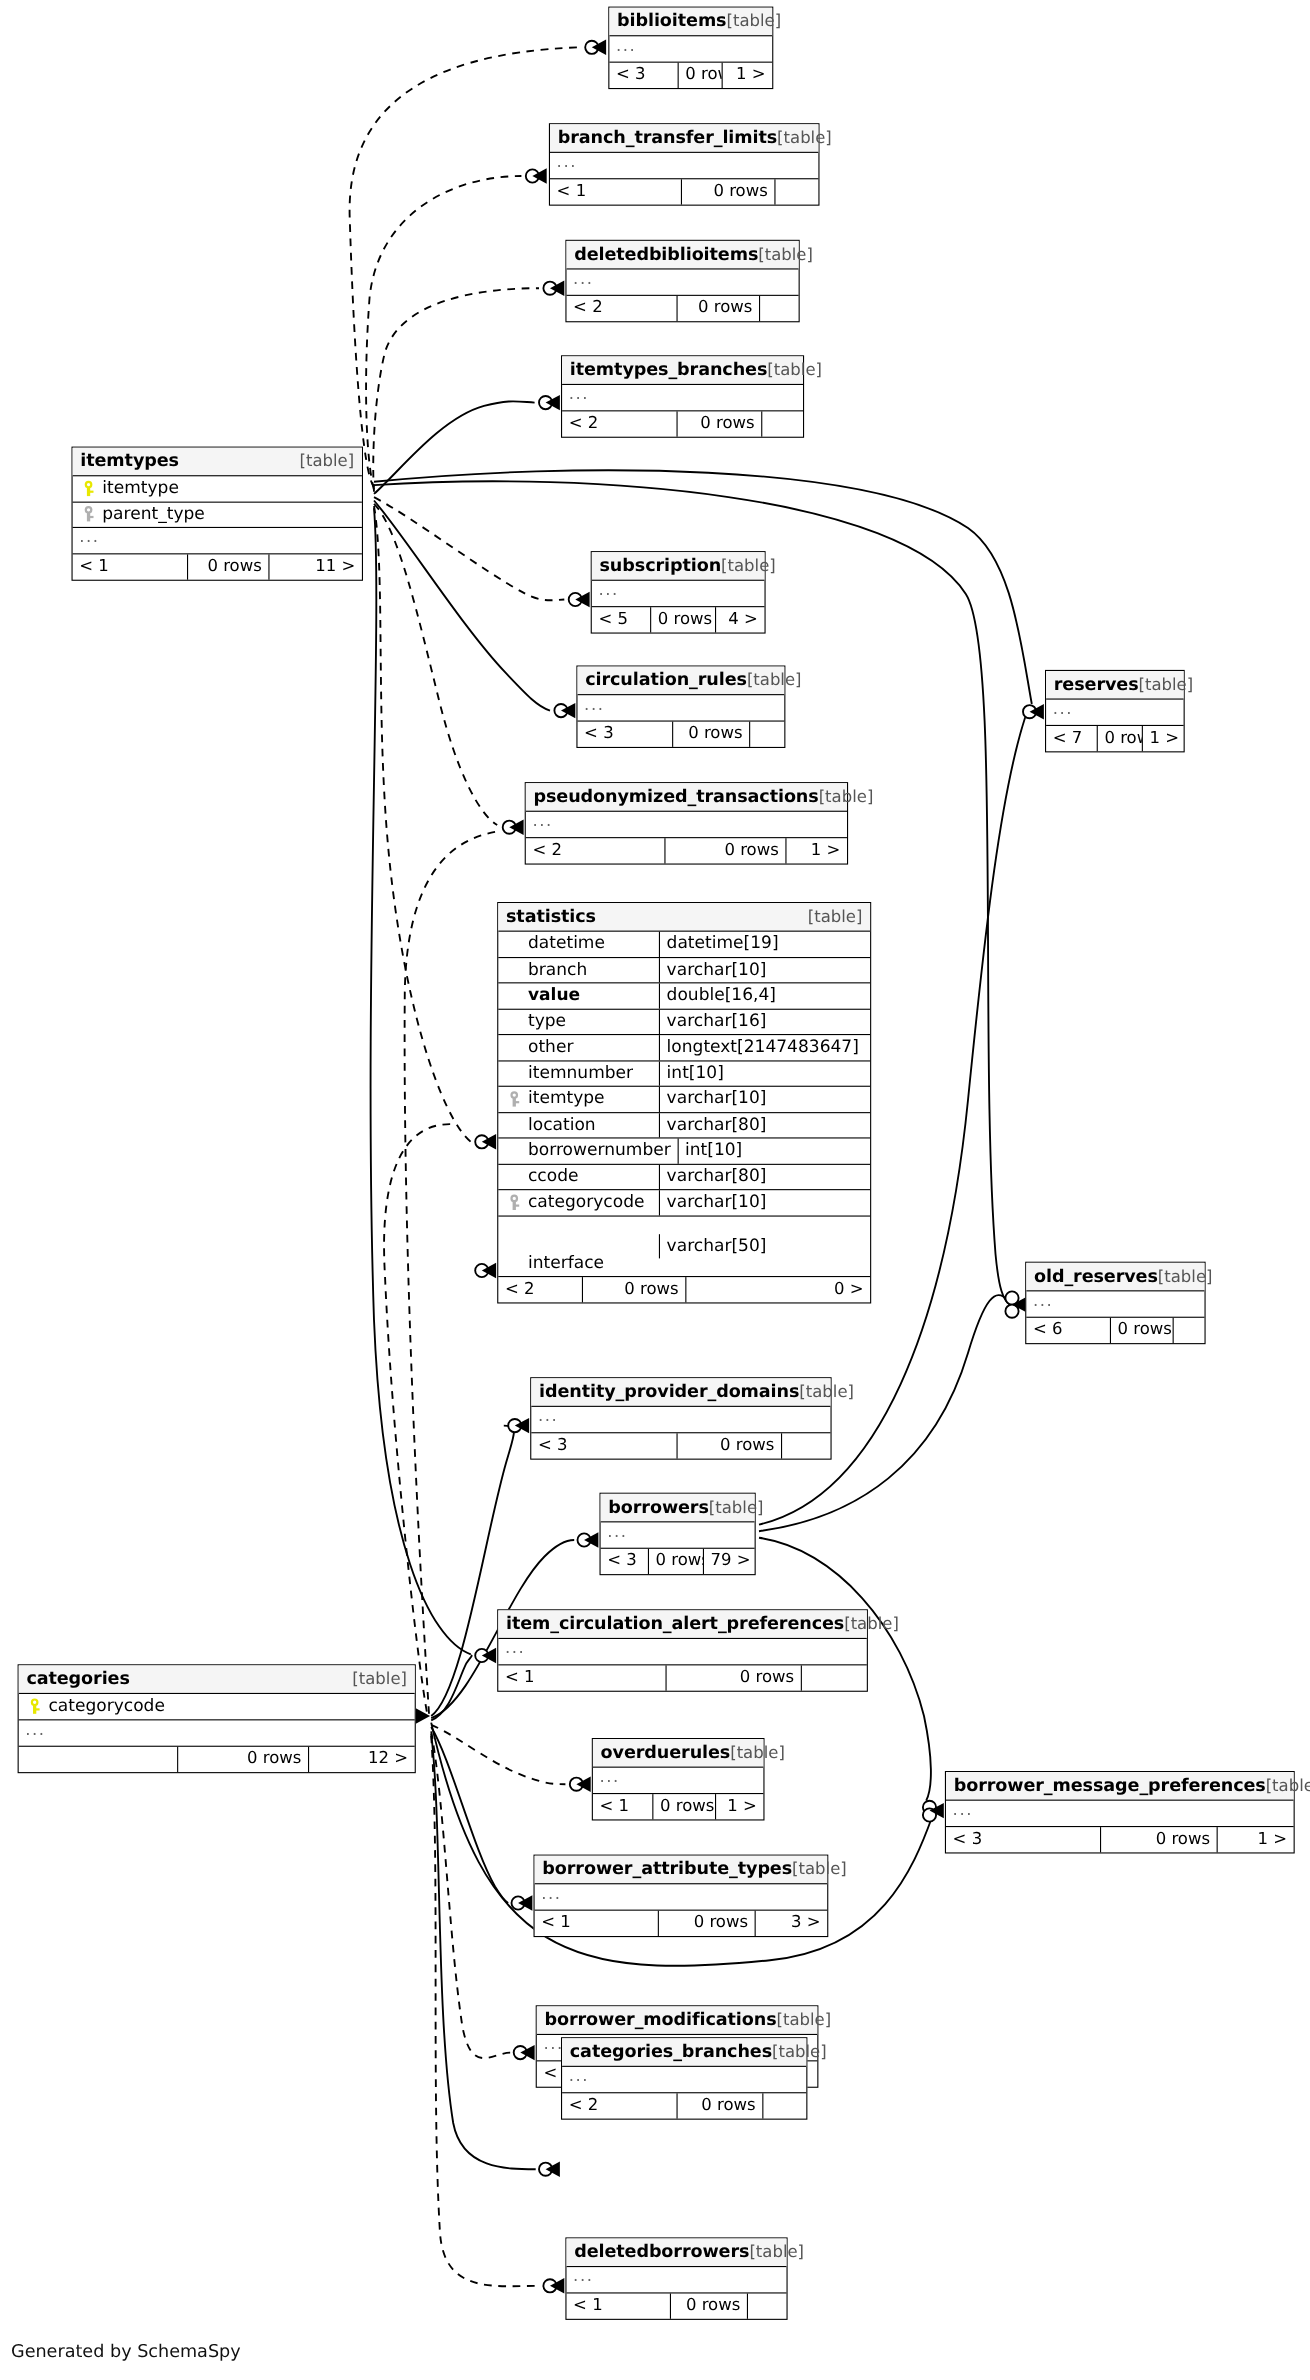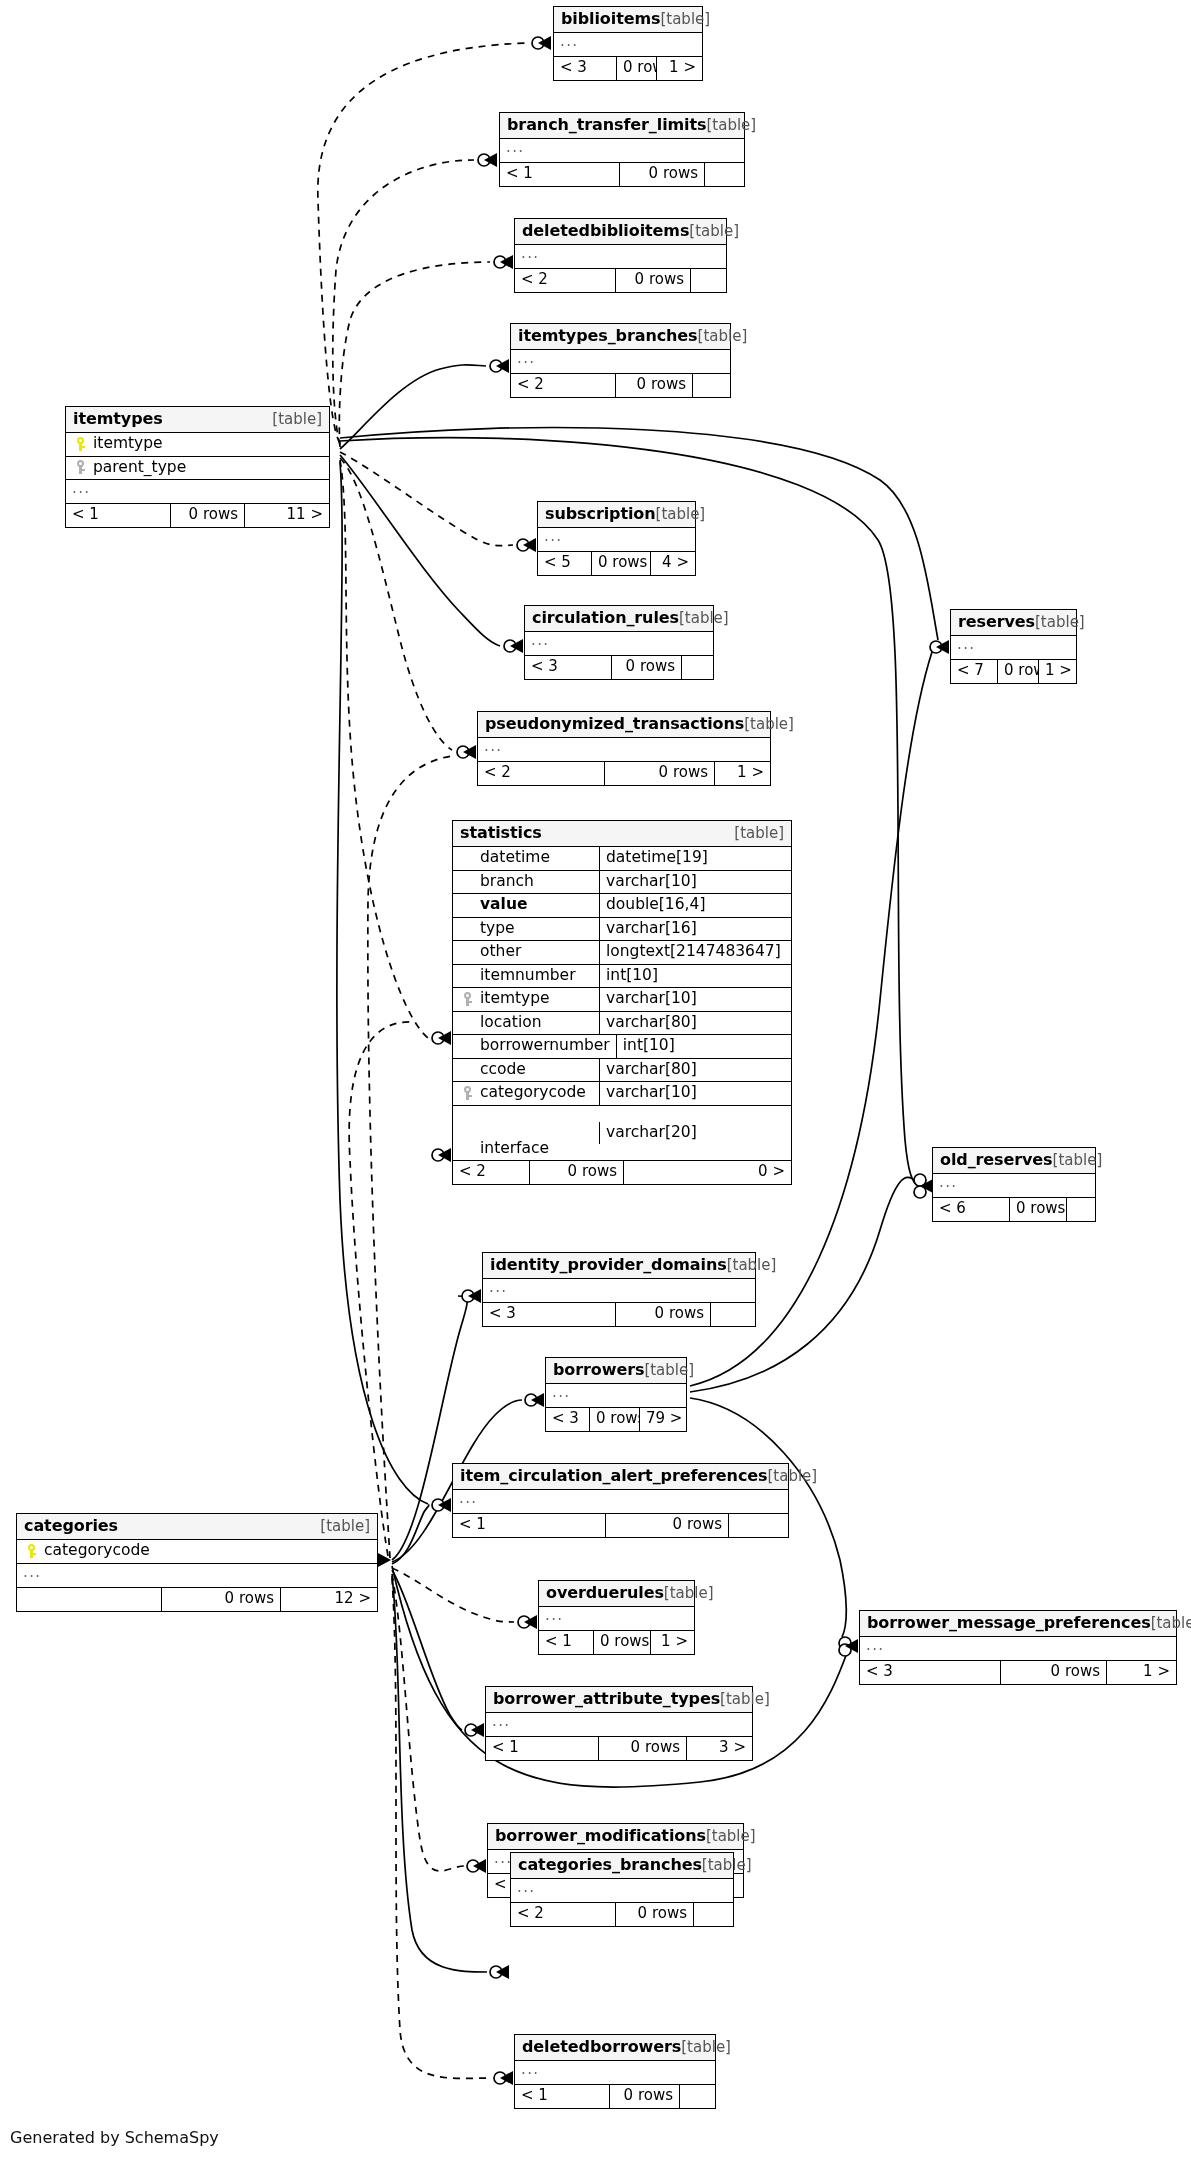--- a/index.html
+++ b/index.html
@@ -493,21 +493,21 @@
               </span>
               <span>categorycode</span>
             </div>
             <div class="ctype">varchar[10]</div>
           </div>
           <div class="row" style="border-bottom: 1.6px solid rgb(0, 0, 0);">
             <div class="cname" style="flex: 0 0 146px; margin-top: 32px;">
               <span class="keyicon"></span>
               <span>interface</span>
             </div>
-            <div class="ctype">varchar[20]</div>
+            <div class="ctype">varchar[50]</div>
           </div>
         </div>
         <div class="foot">
           <div class="f-left" style="flex: 0 0 76px;">&lt; 2</div>
           <div class="f-mid">0 rows</div>
           <div class="f-right" style="flex: 0 0 168px;">0 &gt;</div>
         </div>
       </div>
       <div class="node" style="left: 932px; top: 1147px; width: 164px;">
         <div class="hdr tight">

